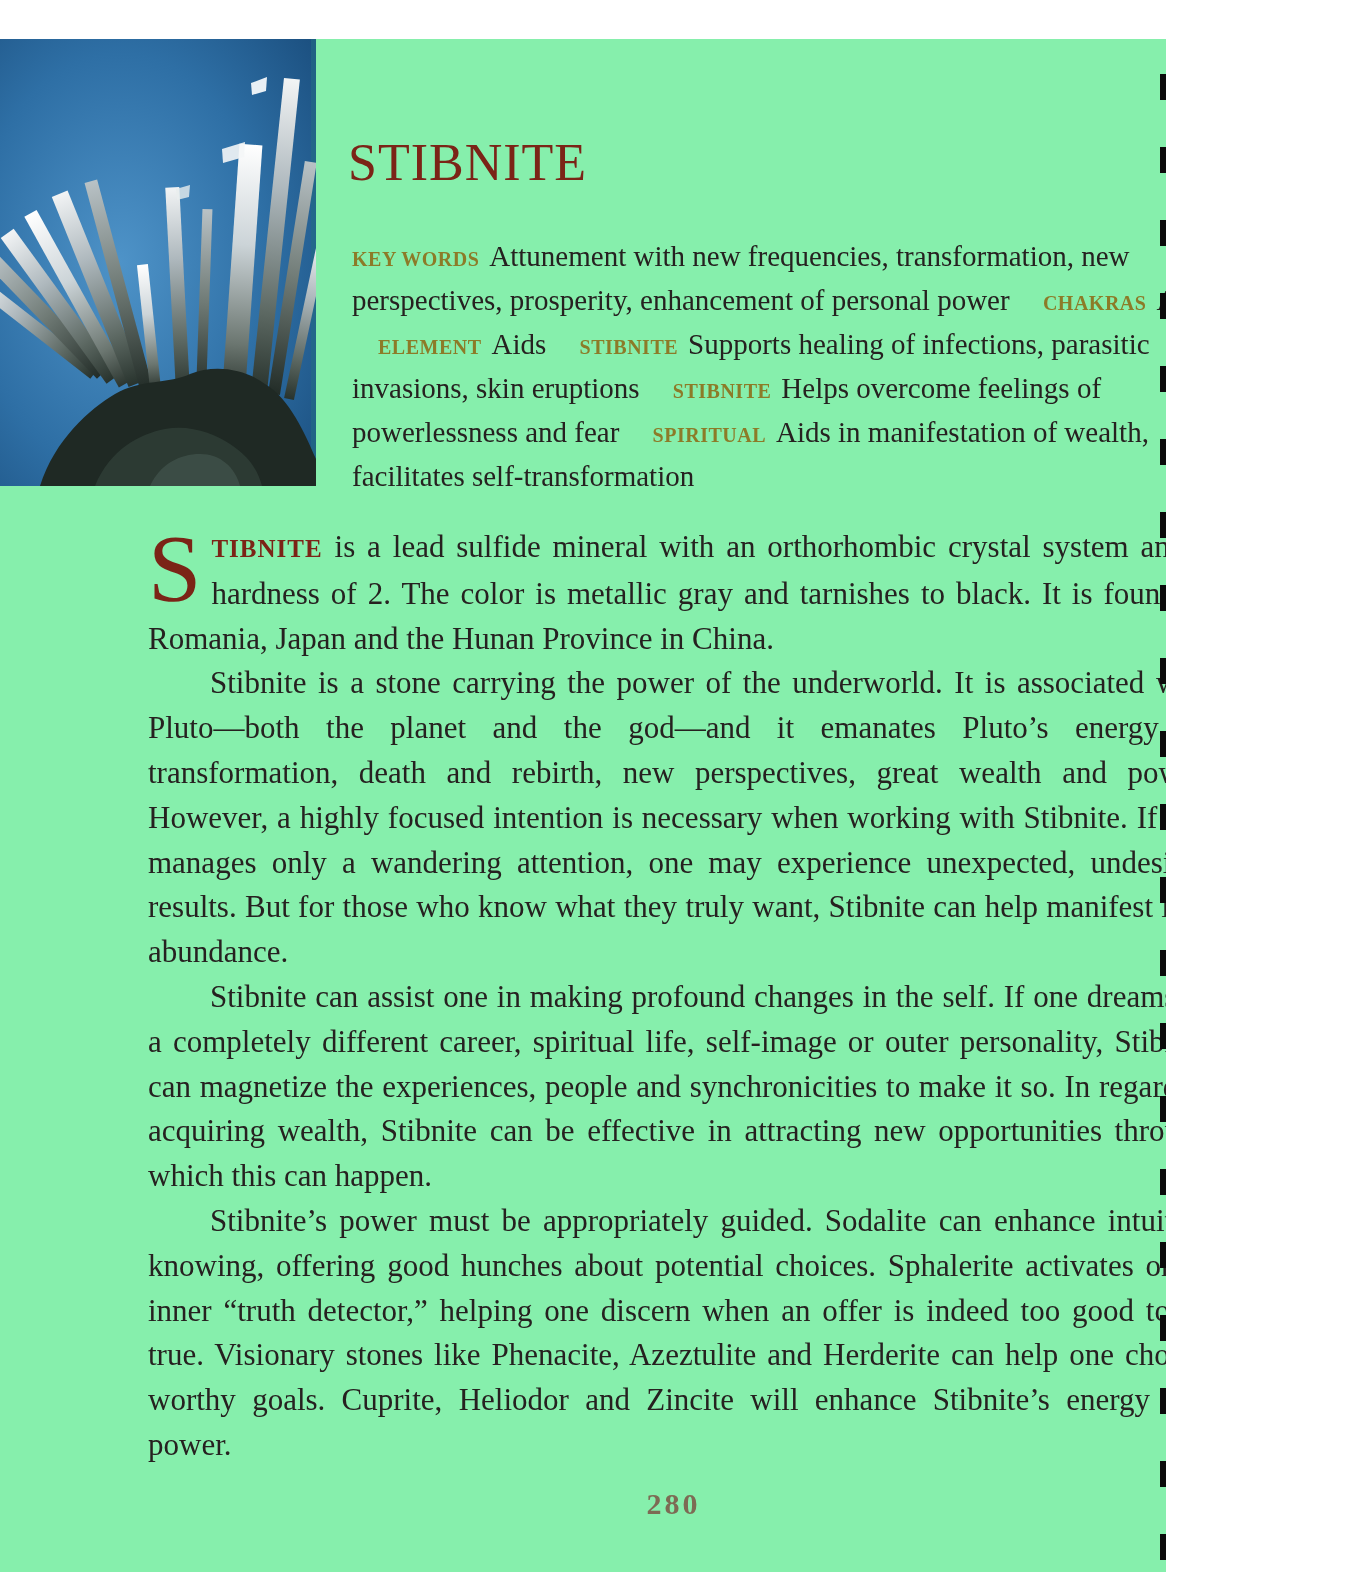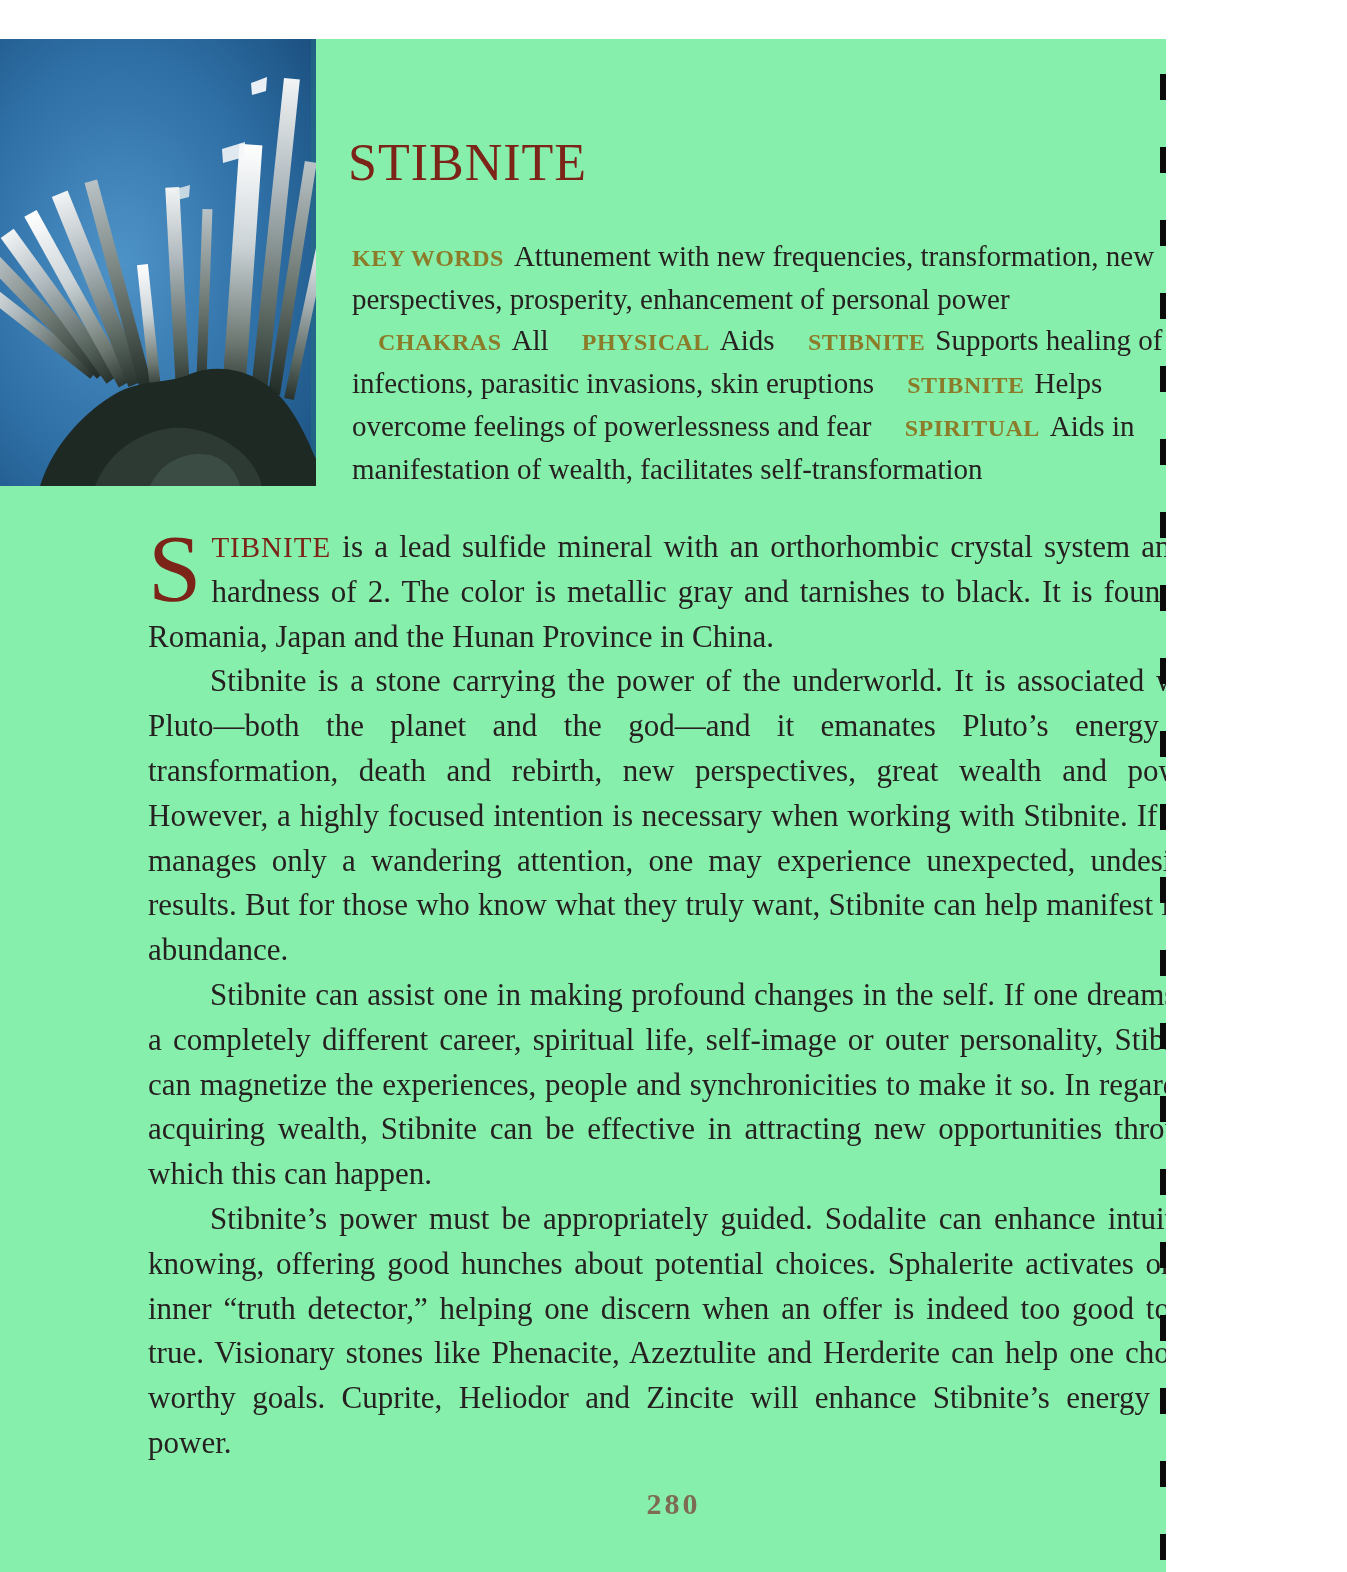--- a/index.html
+++ b/index.html
@@ -42,21 +42,21 @@
     font-size: 29px;
     line-height: 41px;
     color: #262120;
     text-align: left;
   }
   .prop { display: inline; }
   .prop + .prop { margin-left: 6px; font-family: Liberation Serif, serif; }
   .prop + .prop .klabel { padding-left: 20px; }
   .klabel {
     font-weight: bold;
-    font-size: 24px;
+    font-size: 20px;
     letter-spacing: 0.5px;
     color: #8c7b28;
     padding-right: 10px;
   }
 
   
   .bodytext {
     position: absolute;
     left: 148px; top: 486px;
     width: 1063px;
@@ -68,22 +68,22 @@
   .bodytext p { margin: 0; }
   .bodytext p.indent { text-indent: 62px; }
   .dropcap {
     float: left;
     font-size: 96px;
     line-height: 76px;
     padding: 6px 10px 0 0;
     color: #7b2417;
   }
   .leadcaps {
-    font-weight: normal;
-    font-size: 29px;
+    font-weight: bold;
+    font-size: 25px;
     letter-spacing: 1px;
     color: #7b2417;
   }
 
   
   .pagenum {
     position: absolute;
     left: 0; top: 1448px;
     width: 1347px;
     text-align: center;
@@ -167,21 +167,21 @@
       <path d="M95,447 C110,410 140,395 165,390 C190,385 215,395 230,405 C250,418 258,432 262,447 Z" fill="#2c3a33"></path>
       <path d="M150,447 C160,425 180,415 200,415 C220,415 235,428 240,447 Z" fill="#40514a" opacity="0.8"></path>
     </svg>
   </div>
 
   <div class="title">STIBNITE</div>
 
   <div class="keyblock">
     <span class="prop"><span class="klabel">KEY WORDS</span><span>Attunement with new frequencies, transformation, new perspectives, prosperity, enhancement of personal power</span></span>
     <span class="prop"><span class="klabel">CHAKRAS</span><span>All</span></span>
-    <span class="prop"><span class="klabel">PHYSICAL</span><span>Aids</span></span>
+    <span class="prop"><span class="klabel">ELEMENT</span><span>Aids</span></span>
     <span class="prop"><span class="klabel">STIBNITE</span><span>Supports healing of infections, parasitic invasions, skin eruptions</span></span>
     <span class="prop"><span class="klabel">STIBNITE</span><span>Helps overcome feelings of powerlessness and fear</span></span>
     <span class="prop"><span class="klabel">SPIRITUAL</span><span>Aids in manifestation of wealth, facilitates self-transformation</span></span>
   </div>
 
   <div class="bodytext">
     <p><span class="dropcap">S</span><span class="leadcaps">TIBNITE</span><span> is a lead sulfide mineral with an orthorhombic crystal system and a hardness of 2. The color is metallic gray and tarnishes to black. It is found in Romania, Japan and the Hunan Province in China.</span></p>
     <p class="indent">Stibnite is a stone carrying the power of the underworld. It is associated with Pluto—both the planet and the god—and it emanates Pluto’s energy of transformation, death and rebirth, new perspectives, great wealth and power. However, a highly focused intention is necessary when working with Stibnite. If one manages only a wandering attention, one may experience unexpected, undesired results. But for those who know what they truly want, Stibnite can help manifest it in abundance.</p>
     <p class="indent">Stibnite can assist one in making profound changes in the self. If one dreams of a completely different career, spiritual life, self-image or outer personality, Stibnite can magnetize the experiences, people and synchronicities to make it so. In regard to acquiring wealth, Stibnite can be effective in attracting new opportunities through which this can happen.</p>
     <p class="indent">Stibnite’s power must be appropriately guided. Sodalite can enhance intuitive knowing, offering good hunches about potential choices. Sphalerite activates one’s inner “truth detector,” helping one discern when an offer is indeed too good to be true. Visionary stones like Phenacite, Azeztulite and Herderite can help one choose worthy goals. Cuprite, Heliodor and Zincite will enhance Stibnite’s energy and power.</p>

